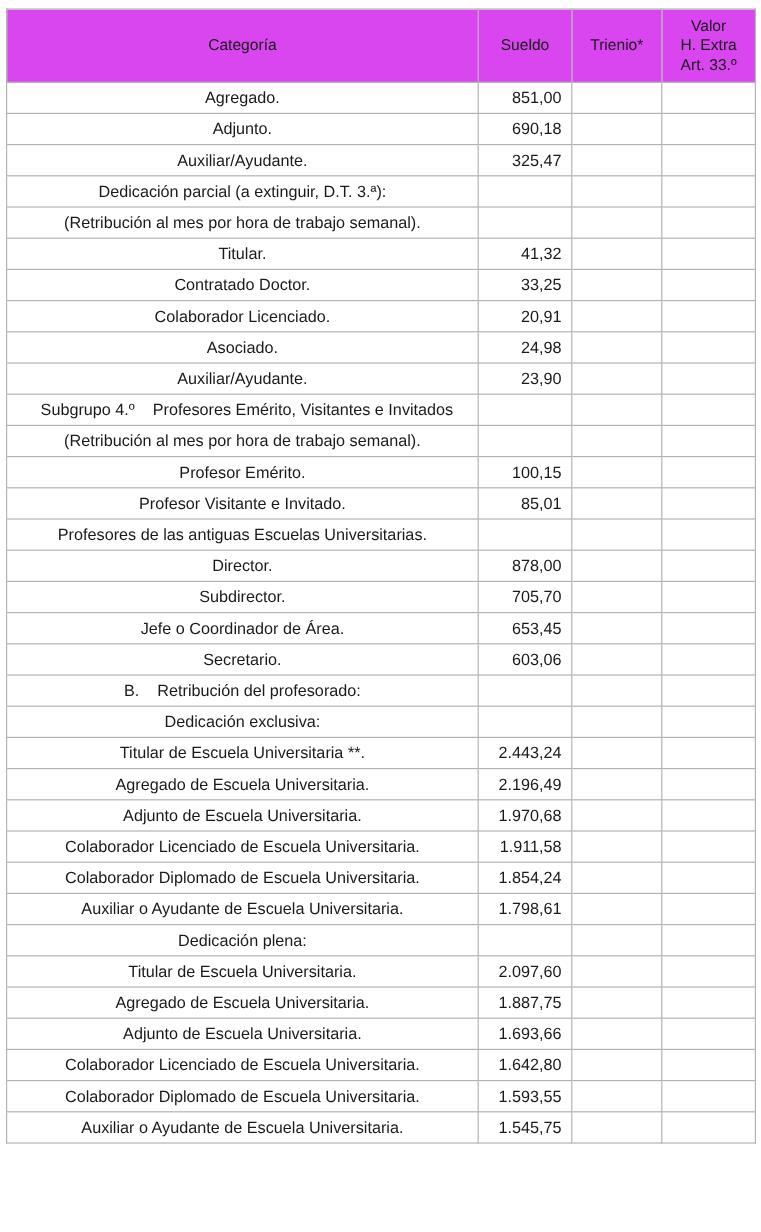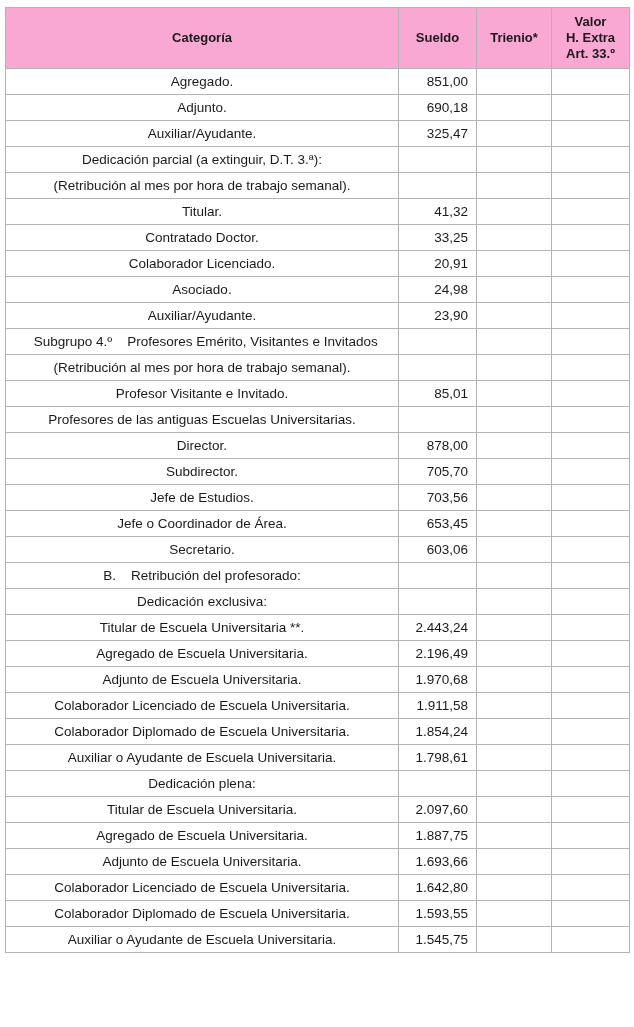--- a/index.html
+++ b/index.html
@@ -19,22 +19,22 @@
     width: 624px;
     color: #1a1a1a;
     font-size: 13.5px;
   }
   table.salary th,
   table.salary td {
     border: 1px solid #b3b3b3;
     box-sizing: border-box;
   }
   table.salary th {
-    background: #f9a8d4;
-    font-weight: 700;
+    background: #d946ef;
+    font-weight: 400;
     font-size: 13px;
     line-height: 16px;
     text-align: center;
     vertical-align: middle;
     padding: 6px 4px;
     white-space: pre-line;
   }
   table.salary td {
     background: #ffffff;
     padding: 4px 8px;
@@ -154,20 +154,26 @@
     <td class="num"></td>
   </tr>
 
   <tr>
     <td class="cat">(Retribución al mes por hora de trabajo semanal).</td>
     <td class="num"></td>
     <td class="num"></td>
     <td class="num"></td>
   </tr>
 
+  <tr>
+    <td class="cat">Profesor Emérito.</td>
+    <td class="num">100,15</td>
+    <td class="num"></td>
+    <td class="num"></td>
+  </tr>
 
   <tr>
     <td class="cat">Profesor Visitante e Invitado.</td>
     <td class="num">85,01</td>
     <td class="num"></td>
     <td class="num"></td>
   </tr>
 
   <tr>
     <td class="cat">Profesores de las antiguas Escuelas Universitarias.</td>
@@ -184,26 +190,20 @@
     <td class="num"></td>
   </tr>
 
   <tr>
     <td class="cat">Subdirector.</td>
     <td class="num">705,70</td>
     <td class="num"></td>
     <td class="num"></td>
   </tr>
 
-  <tr>
-    <td class="cat">Jefe de Estudios.</td>
-    <td class="num">703,56</td>
-    <td class="num"></td>
-    <td class="num"></td>
-  </tr>
 
   <tr>
     <td class="cat">Jefe o Coordinador de Área.</td>
     <td class="num">653,45</td>
     <td class="num"></td>
     <td class="num"></td>
   </tr>
 
   <tr>
     <td class="cat">Secretario.</td>

